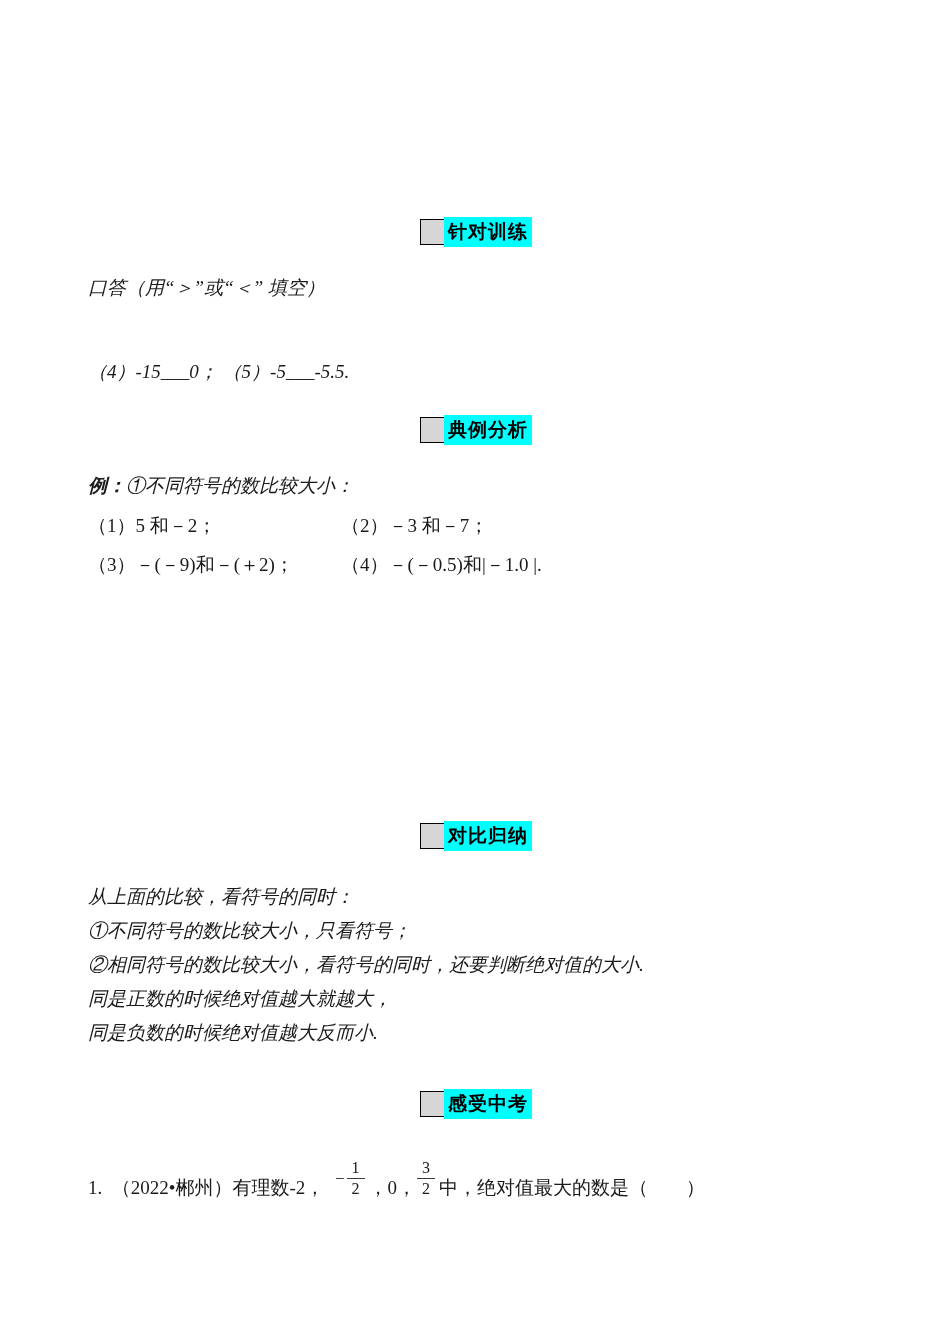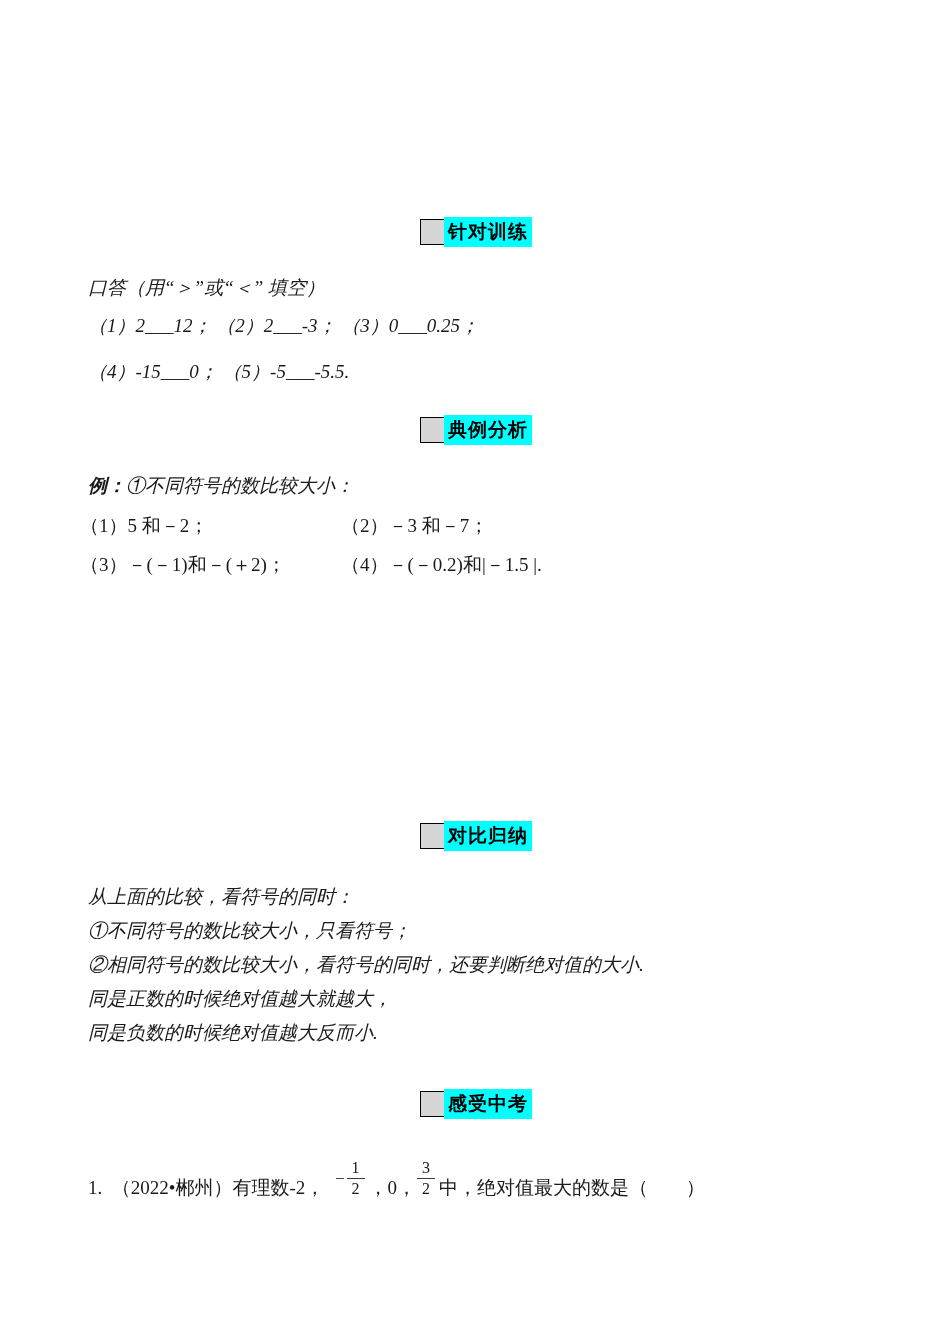--- a/index.html
+++ b/index.html
@@ -48,21 +48,21 @@
     white-space: pre;
     line-height: 22px;
     font-style: italic;
   }
   .row {
     position: absolute;
     left: 0;
     width: 100%;
     height: 26px;
   }
-  .row .c1 { position: absolute; left: 80px; white-space: pre; font-family: Liberation Serif, serif; }
+  .row .c1 { position: absolute; left: 88px; white-space: pre; font-family: Liberation Serif, serif; }
   .row .c2 { position: absolute; left: 341px; white-space: pre; }
   .bold { font-weight: bold; }
   
   .fracsign {
     position: relative;
     top: -0.62em;
     font-size: 17px;
     margin: 0 1px 0 6px;
   }
   .frac {
@@ -80,37 +80,36 @@
 <body>
 
 <div class="page">
 
   <div class="sec-header" style="top:219px">
     <span class="tab"></span>
     <span class="hl">针对训练</span>
   </div>
 
   <div class="line" style="top:277px">口答（用“＞”或“＜” 填空）</div>
-  <div class="line" style="top:315px">（1）2___12； （2）2___-3； （3）0___0.25；</div>
   <div class="line" style="top:361px">（4）-15___0； （5）-5___-5.5.</div>
 
   <div class="sec-header" style="top:417px">
     <span class="tab"></span>
     <span class="hl">典例分析</span>
   </div>
 
   <div class="line" style="top:475px"><span class="bold">例：</span><span>①不同符号的数比较大小：</span></div>
 
   <div class="row" style="top:513px">
     <span class="c1">（1）5 和－2；</span>
     <span class="c2">（2）－3 和－7；</span>
   </div>
   <div class="row" style="top:552px">
-    <span class="c1">（3）－(－1)和－(＋2)；</span>
-    <span class="c2">（4）－(－0.2)和|－1.5 |.</span>
+    <span class="c1">（3）－(－9)和－(＋2)；</span>
+    <span class="c2">（4）－(－0.5)和|－1.0 |.</span>
   </div>
 
   <div class="sec-header" style="top:823px">
     <span class="tab"></span>
     <span class="hl">对比归纳</span>
   </div>
 
   <div class="line" style="top:886px">从上面的比较，看符号的同时：</div>
   <div class="line" style="top:920px">①不同符号的数比较大小，只看符号；</div>
   <div class="line" style="top:988px">同是正数的时候绝对值越大就越大，</div>

